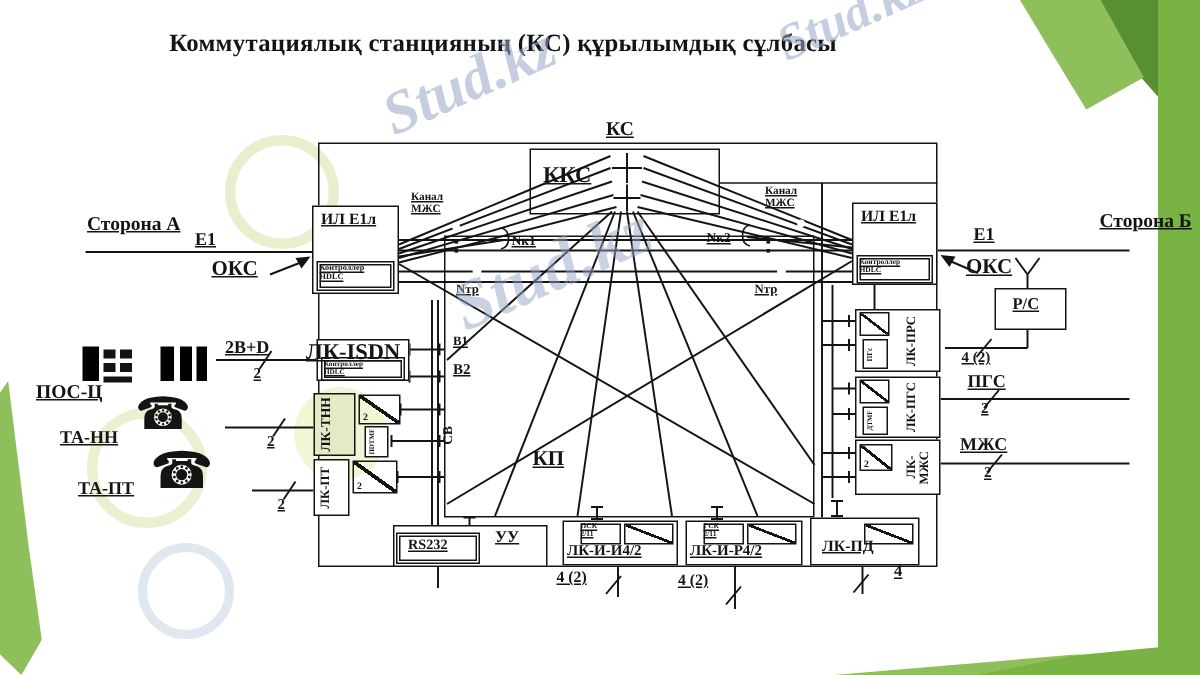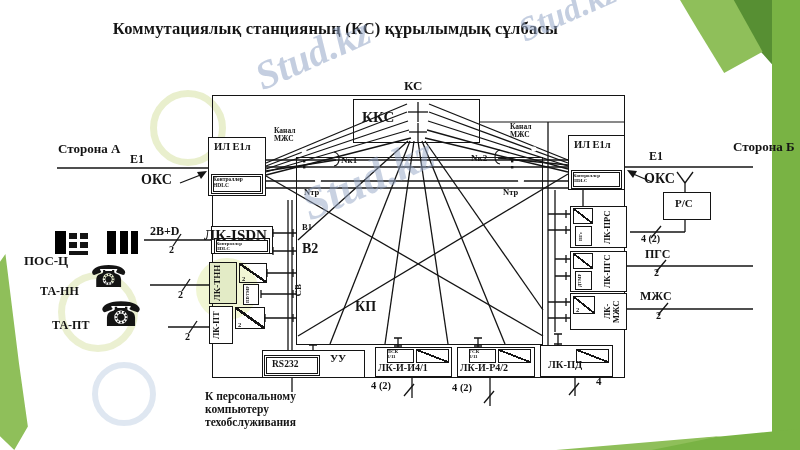--- a/index.html
+++ b/index.html
@@ -10,21 +10,21 @@
   
   .wm{position:absolute;font-family:"Liberation Serif",serif;font-style:italic;font-weight:bold;
       color:rgba(148,165,198,.55);transform:rotate(-24deg);white-space:nowrap;z-index:6;pointer-events:none;}
   .ring{position:absolute;border-radius:50%;z-index:1;}
   
   .title{position:absolute;left:78px;top:19px;width:480px;text-align:right;
          font-size:16.5px;font-weight:bold;letter-spacing:.2px;z-index:4;}
   
   .box{position:absolute;border:1.4px solid #141414;box-sizing:border-box;background:transparent;z-index:4;}
   .dbl{border:1px solid #141414;outline:1px solid #141414;outline-offset:1px;background:#fff;}
-  .lbl{position:absolute;font-weight:bold;white-space:nowrap;z-index:5;line-height:1.05;}
+  .lbl{position:absolute;font-weight:bold;white-space:nowrap;z-index:5;line-height:1.05;text-decoration:underline;}
   .ml{white-space:pre-line;text-align:left;}
   .vtext{position:absolute;writing-mode:vertical-rl;transform:rotate(180deg);font-weight:bold;
          text-align:center;z-index:5;line-height:1;}
   .codec{position:absolute;border:1.3px solid #141414;box-sizing:border-box;z-index:5;
          background:linear-gradient(to top right,transparent 46%,#141414 46%,#141414 54%,transparent 54%);}
   .codec .d2{position:absolute;left:2px;bottom:0px;font-size:6.5px;font-weight:bold;}
   .wires{position:absolute;left:0;top:0;z-index:3;}
   .wires line,.wires path,.wires polyline{stroke:#141414;stroke-width:1.3;fill:none;}
   .wires .thin{stroke-width:1.1;}
   .wires .thick{stroke-width:2.2;}
@@ -269,21 +269,21 @@
   <div class="lbl ml" style="left:274px;top:127px;width:36px;font-size:7.5px;">Канал
 МЖС</div>
   <div class="lbl" style="left:214px;top:141px;font-size:10.5px;">ИЛ Е1л</div>
   <div class="lbl ml" style="left:213px;top:177px;width:48px;font-size:5.5px;">Контроллер
 HDLC</div>
   <div class="lbl" style="left:150px;top:225px;font-size:12px;">2B+D</div>
   <div class="lbl" style="left:204px;top:228px;font-size:15px;">ЛК-ISDN</div>
   <div class="lbl ml" style="left:216px;top:241px;width:52px;font-size:4.8px;">Контроллер
 HDLC</div>
   <div class="lbl" style="left:302px;top:223px;font-size:8.5px;">В1</div>
-  <div class="lbl" style="left:302px;top:242px;font-size:14px;">В2</div>
+  <div class="lbl" style="left:302px;top:242px;font-size:10px;">В2</div>
   <div class="lbl" style="left:24px;top:254px;font-size:13px;">ПОС-Ц</div>
   <div class="lbl" style="left:40px;top:285px;font-size:12px;">ТА-НН</div>
   <div class="lbl" style="left:52px;top:319px;font-size:12px;">ТА-ПТ</div>
   <div class="vtext" style="left:213px;top:264px;height:38px;font-size:9px;">ЛК-ТНН</div>
   <div class="vtext" style="left:246px;top:285px;height:19px;font-size:4.6px;">ПDTMF</div>
   <div class="vtext" style="left:212px;top:309px;height:33px;font-size:8.5px;">ЛК-ПТ</div>
 
   <div class="lbl" style="left:169px;top:245px;font-size:10px;">2</div>
   <div class="lbl" style="left:178px;top:290px;font-size:10px;">2</div>
   <div class="lbl" style="left:185px;top:332px;font-size:10px;">2</div>
@@ -292,29 +292,26 @@
   <div class="lbl" style="left:471px;top:154px;font-size:9px;">Nк2</div>
   <div class="lbl" style="left:304px;top:188px;font-size:8.5px;">Nтр</div>
   <div class="lbl" style="left:503px;top:188px;font-size:8.5px;">Nтр</div>
 
   <div class="lbl" style="left:330px;top:353px;font-size:11px;">УУ</div>
   <div class="lbl" style="left:272px;top:360px;font-size:9.5px;">RS232</div>
   <div class="lbl ml" style="left:387px;top:349px;width:27px;font-size:5px;">ПСК
 2/11</div>
   <div class="lbl ml" style="left:469px;top:349px;width:27px;font-size:5px;">ГСК
 2/11</div>
-  <div class="lbl" style="left:378px;top:363px;font-size:10px;">ЛК-И-И4/1</div>
+  <div class="lbl" style="left:378px;top:363px;font-size:10px;">ЛК-И-И4/2</div>
   <div class="lbl" style="left:460px;top:363px;font-size:10px;">ЛК-И-Р4/2</div>
   <div class="lbl" style="left:548px;top:359px;font-size:10.5px;">ЛК-ПД</div>
   <div class="lbl" style="left:371px;top:380px;font-size:10.5px;">4 (2)</div>
   <div class="lbl" style="left:452px;top:382px;font-size:10.5px;">4 (2)</div>
   <div class="lbl" style="left:596px;top:376px;font-size:11px;">4</div>
-  <div class="lbl ml" style="left:205px;top:390px;width:170px;font-size:11.5px;line-height:1.15;">К персональному
-компьютеру
-техобслуживания</div>
 
   <div class="lbl" style="left:686px;top:140px;font-size:13px;margin-left:47px;">Сторона Б</div>
   <div class="lbl" style="left:649px;top:150px;font-size:12px;">Е1</div>
   <div class="lbl" style="left:644px;top:172px;font-size:14px;">ОКС</div>
   <div class="lbl ml" style="left:510px;top:123px;width:36px;font-size:7.5px;">Канал
 МЖС</div>
   <div class="lbl" style="left:574px;top:139px;font-size:10.5px;">ИЛ Е1л</div>
   <div class="lbl ml" style="left:573px;top:173px;width:47px;font-size:5px;">Контроллер
 HDLC</div>
   <div class="lbl" style="left:675px;top:198px;font-size:11px;">Р/С</div>

